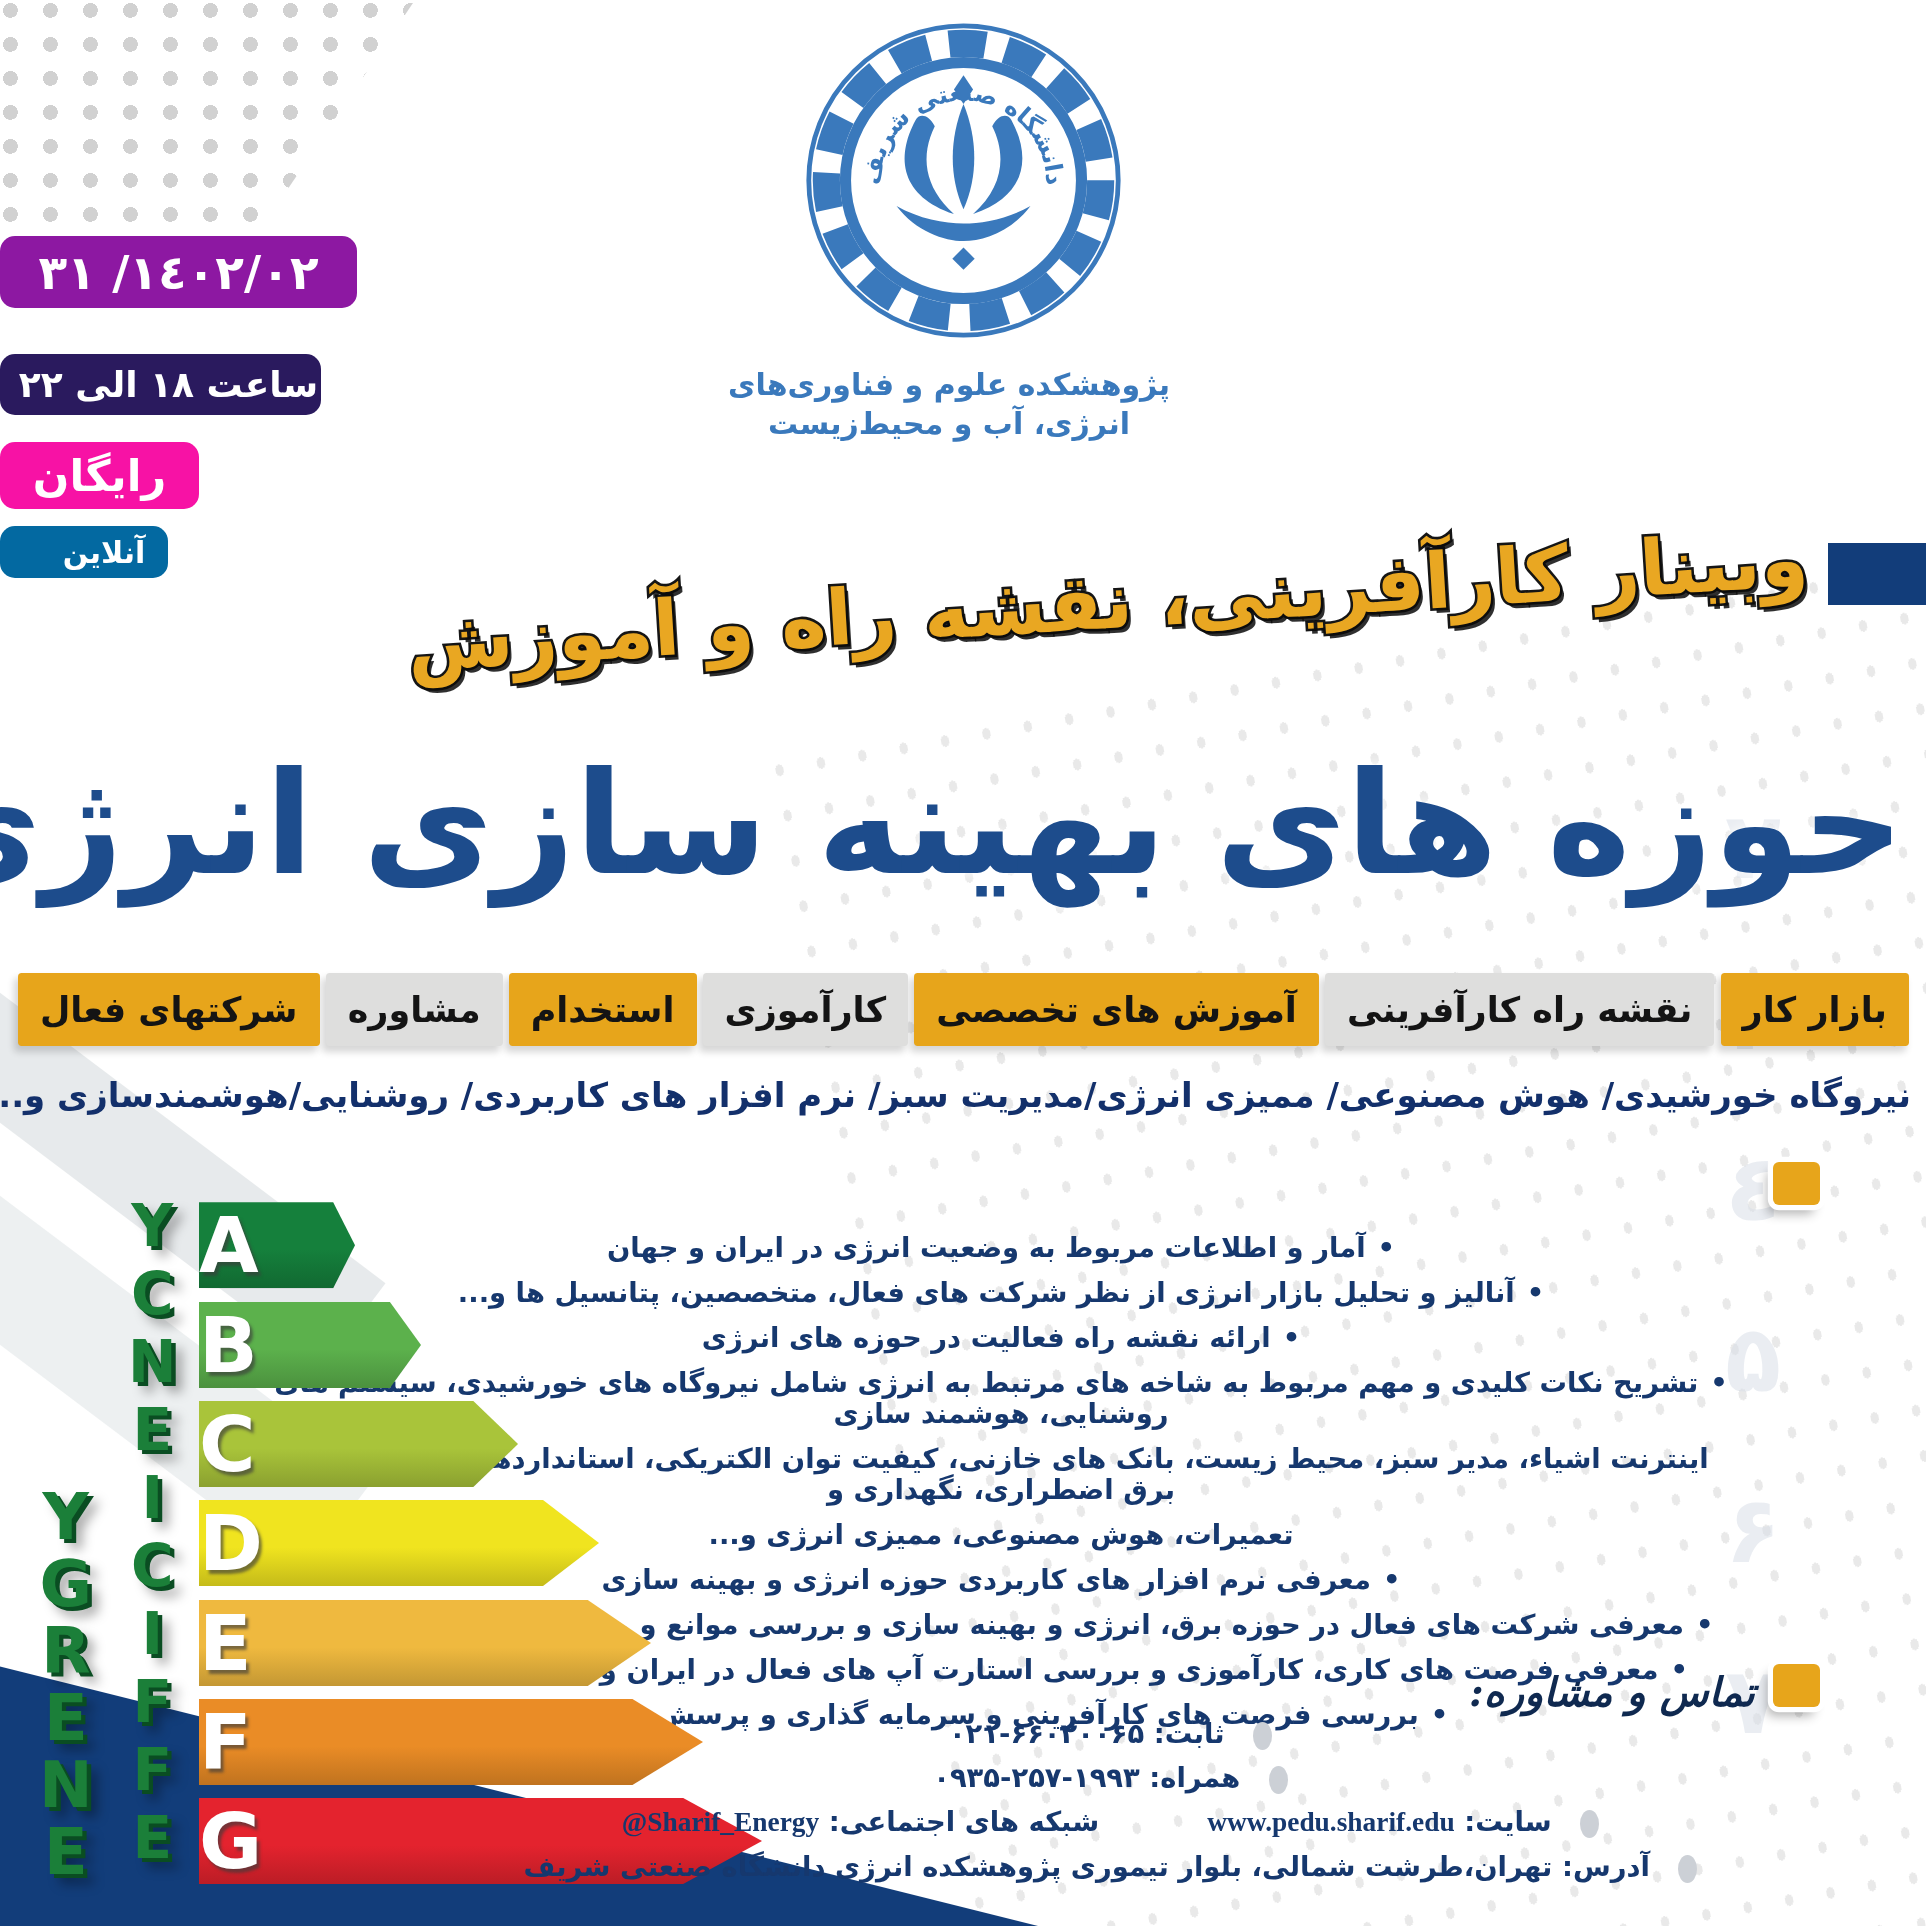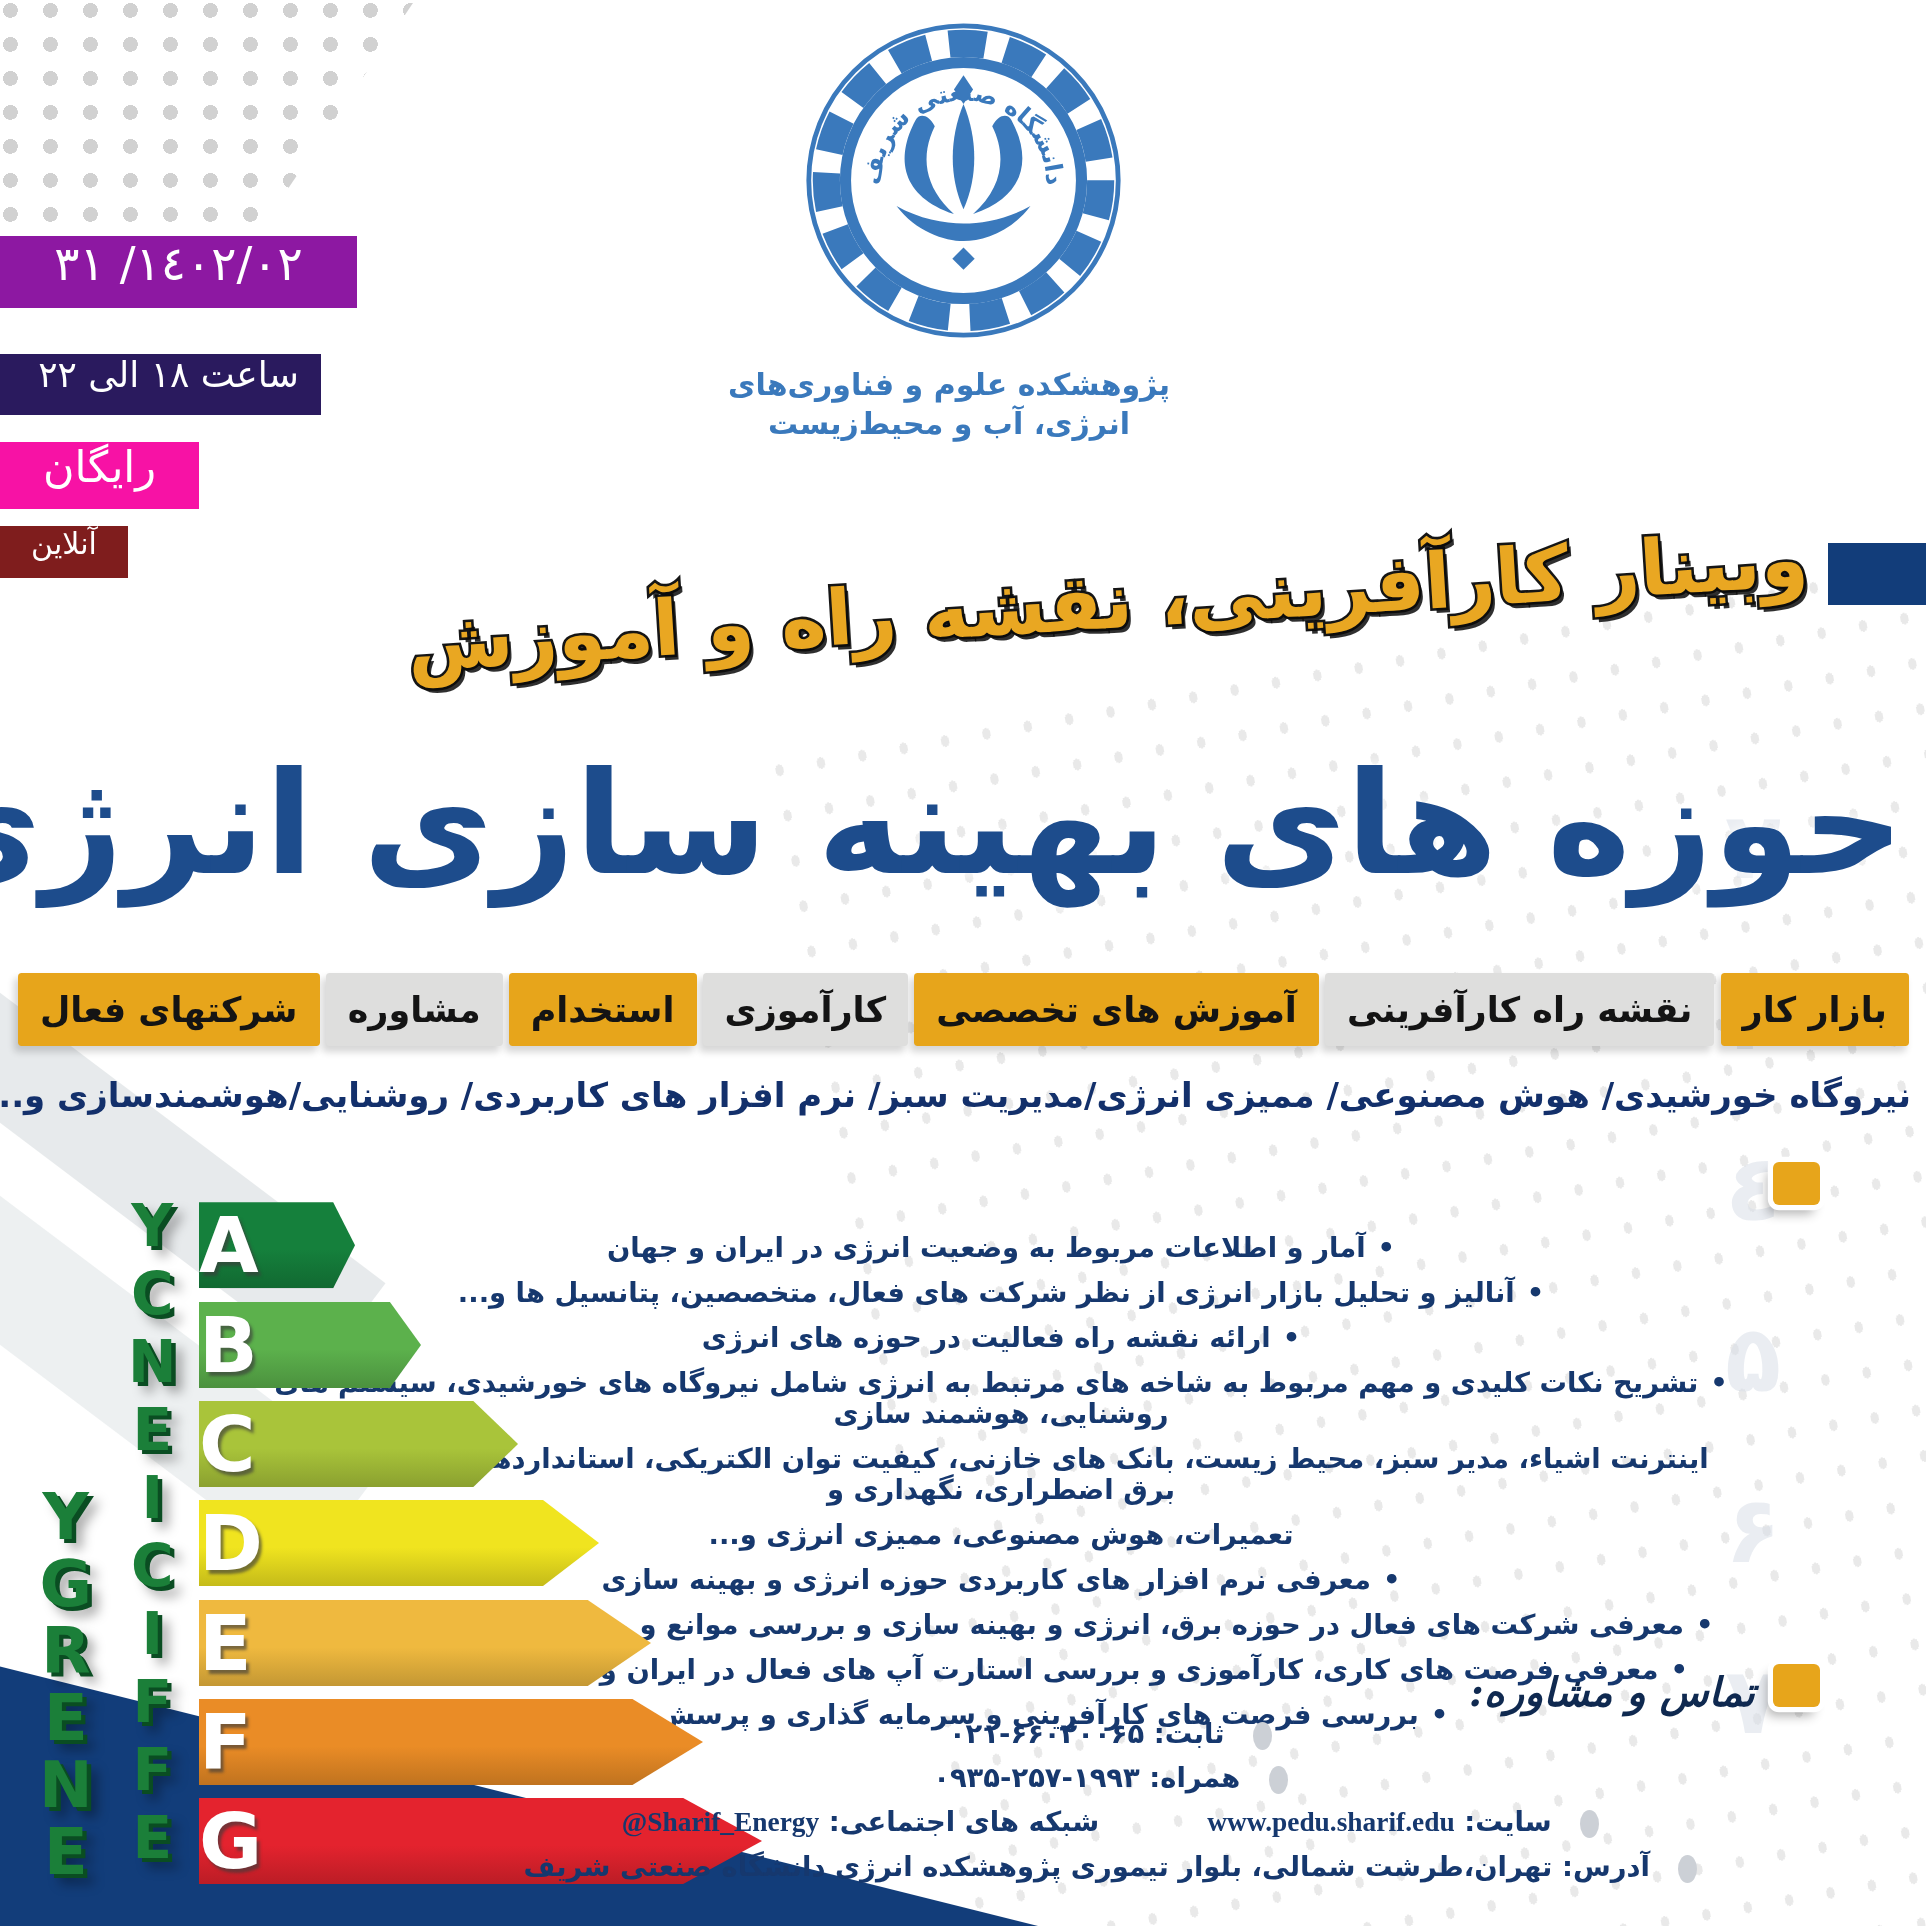--- a/index.html
+++ b/index.html
@@ -22,22 +22,22 @@
   .flag-square{position:absolute;left:1828px;top:543px;width:98px;height:62px;background:#1b4a8a;z-index:2;}
   .watermark{position:absolute;left:1701px;top:793px;width:104px;display:flex;flex-direction:column;
     align-items:center;gap:64px;z-index:0;font-size:92px;font-weight:bold;color:#d9dfe8;opacity:.55;}
 
   
   .logo-wrap{position:absolute;left:741px;top:21px;width:445px;text-align:center;z-index:2;}
   .org-lines{position:absolute;left:712px;top:365px;width:474px;text-align:center;z-index:2;
     color:#3a79bc;font-weight:bold;font-size:30px;line-height:39px;}
 
   
-  .sbadge{position:absolute;left:0;display:flex;justify-content:center;
-    color:#fff;font-weight:normal;z-index:3;}
+  .sbadge{position:absolute;left:0;display:flex;align-items:center;justify-content:center;
+    color:#fff;font-weight:bold;z-index:3;border-radius:15px;}
   .b-date{top:236px;width:357px;height:72px;font-size:47px;}
   .b-time{top:354px;width:305px;height:61px;font-size:36px;padding-left:16px;}
   .b-free{top:442px;width:199px;height:67px;font-size:43px;}
   .b-online{top:526px;width:128px;height:52px;font-size:30px;}
 
   
   .kicker{position:absolute;left:638px;top:550px;width:1171px;z-index:2;text-align:center;
     transform:rotate(-3.5deg);font-size:77px;font-weight:bold;color:#e9a722;white-space:nowrap;
     -webkit-text-stroke:5.2px #151515;paint-order:stroke fill;
     text-shadow:3.7px 5.2px 0 rgba(10,10,10,.85);}
@@ -140,21 +140,21 @@
 
   <div class="sbadge b-date" style="background: rgb(141, 24, 162);">
     <span class="ltr">١٤٠٢/٠٢/ ٣١</span>
   </div>
   <div class="sbadge b-time" style="background: rgb(42, 26, 94);">
     <span>ساعت ۱۸ الی ۲۲</span>
   </div>
   <div class="sbadge b-free" style="background: rgb(247, 18, 165);">
     <span>رایگان</span>
   </div>
-  <div class="sbadge b-online" style="background: #7f1d1d;">
+  <div class="sbadge b-online" style="background: #0369a1; padding-left: 40px;">
     <span>آنلاین</span>
   </div>
 
   <div class="kicker">وبینار کارآفرینی،  نقشه راه و آموزش</div>
   <div class="main-title">حوزه های بهینه سازی انرژی</div>
 
   <div class="topics">
       <div class="topic orange">بازار کار</div>
       <div class="topic gray">نقشه راه کارآفرینی</div>
       <div class="topic orange">آموزش های تخصصی</div>

